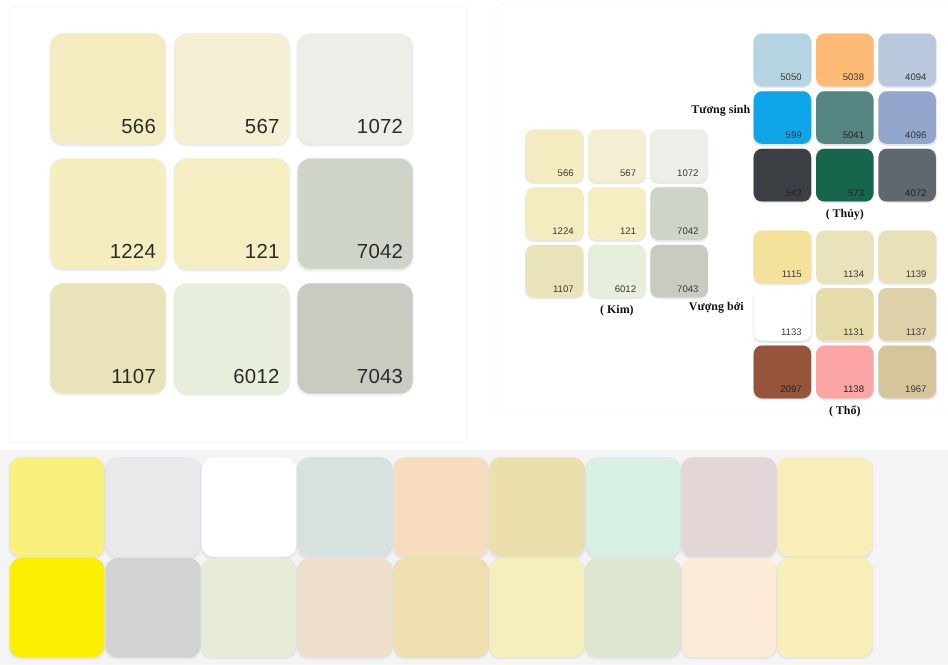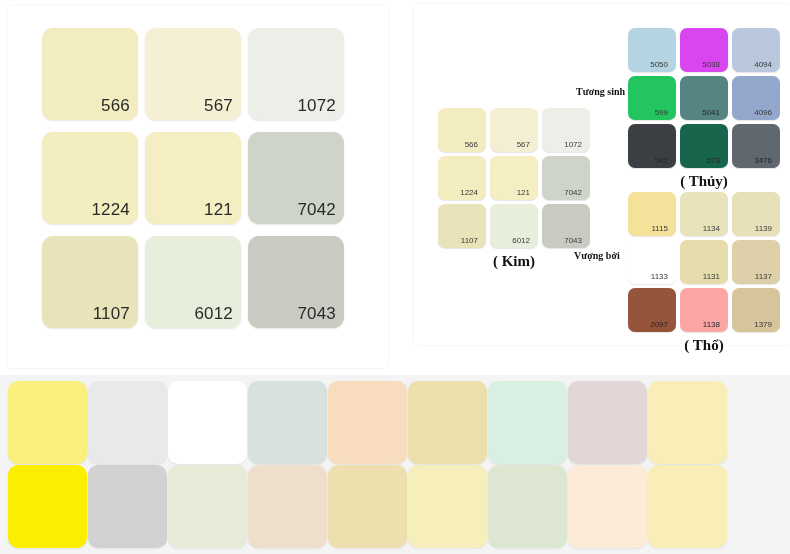--- a/index.html
+++ b/index.html
@@ -95,21 +95,21 @@
     right: 8px;
     bottom: 3px;
     color: #3a3a3a;
   }
   .sw.dark .sw-label { color: #262626; }
   .group-caption {
     margin-top: 4px;
     text-align: center;
     font-family: "Liberation Serif", serif;
     font-weight: bold;
-    font-size: 15px;
+    font-size: 10px;
     color: #111111;
   }
   .rel-label {
     position: absolute;
     font-family: "Liberation Serif", serif;
     font-weight: bold;
     font-size: 10px;
     color: #111111;
     white-space: nowrap;
   }
@@ -218,43 +218,43 @@
         </div>
       </div>
     <div class="group-caption">( Kim)</div>
   </div>
 
   <div class="mini-group" id="grp-thuy">
     <div class="mini-grid">
         <div class="sw" style="background: rgb(179, 212, 224);">
           <span class="sw-label">5050</span>
         </div>
-        <div class="sw" style="background: #d946ef;">
+        <div class="sw" style="background: #fdba74;">
           <span class="sw-label">5038</span>
         </div>
         <div class="sw" style="background: rgb(185, 200, 220);">
           <span class="sw-label">4094</span>
         </div>
-        <div class="sw" style="background: #22c55e;">
+        <div class="sw" style="background: #0ea5e9;">
           <span class="sw-label">599</span>
         </div>
         <div class="sw dark" style="background: rgb(85, 133, 129); text-align: center;">
           <span class="sw-label">5041</span>
         </div>
         <div class="sw" style="background: rgb(147, 166, 203);">
           <span class="sw-label">4096</span>
         </div>
         <div class="sw dark" style="background: rgb(59, 62, 66);">
           <span class="sw-label">542</span>
         </div>
         <div class="sw dark" style="background: rgb(23, 101, 77);">
           <span class="sw-label">573</span>
         </div>
         <div class="sw dark" style="background: rgb(95, 103, 111);">
-          <span class="sw-label">3476</span>
+          <span class="sw-label">4072</span>
         </div>
       </div>
     <div class="group-caption">( Thủy)</div>
   </div>
 
   <div class="mini-group" id="grp-tho">
     <div class="mini-grid">
         <div class="sw" style="background: rgb(244, 225, 154);">
           <span class="sw-label">1115</span>
         </div>
@@ -273,21 +273,21 @@
         <div class="sw" style="background: rgb(222, 208, 169);">
           <span class="sw-label">1137</span>
         </div>
         <div class="sw dark" style="background: rgb(150, 84, 58);">
           <span class="sw-label">2097</span>
         </div>
         <div class="sw dark" style="background: #fca5a5;">
           <span class="sw-label">1138</span>
         </div>
         <div class="sw" style="background: rgb(214, 196, 154);">
-          <span class="sw-label">1379</span>
+          <span class="sw-label">1967</span>
         </div>
       </div>
     <div class="group-caption">( Thổ)</div>
   </div>
 
 </div>
 
 <div id="strip">
   <div id="strip-grid">
       <div class="sw" style="background: rgb(249, 240, 125);"></div>

